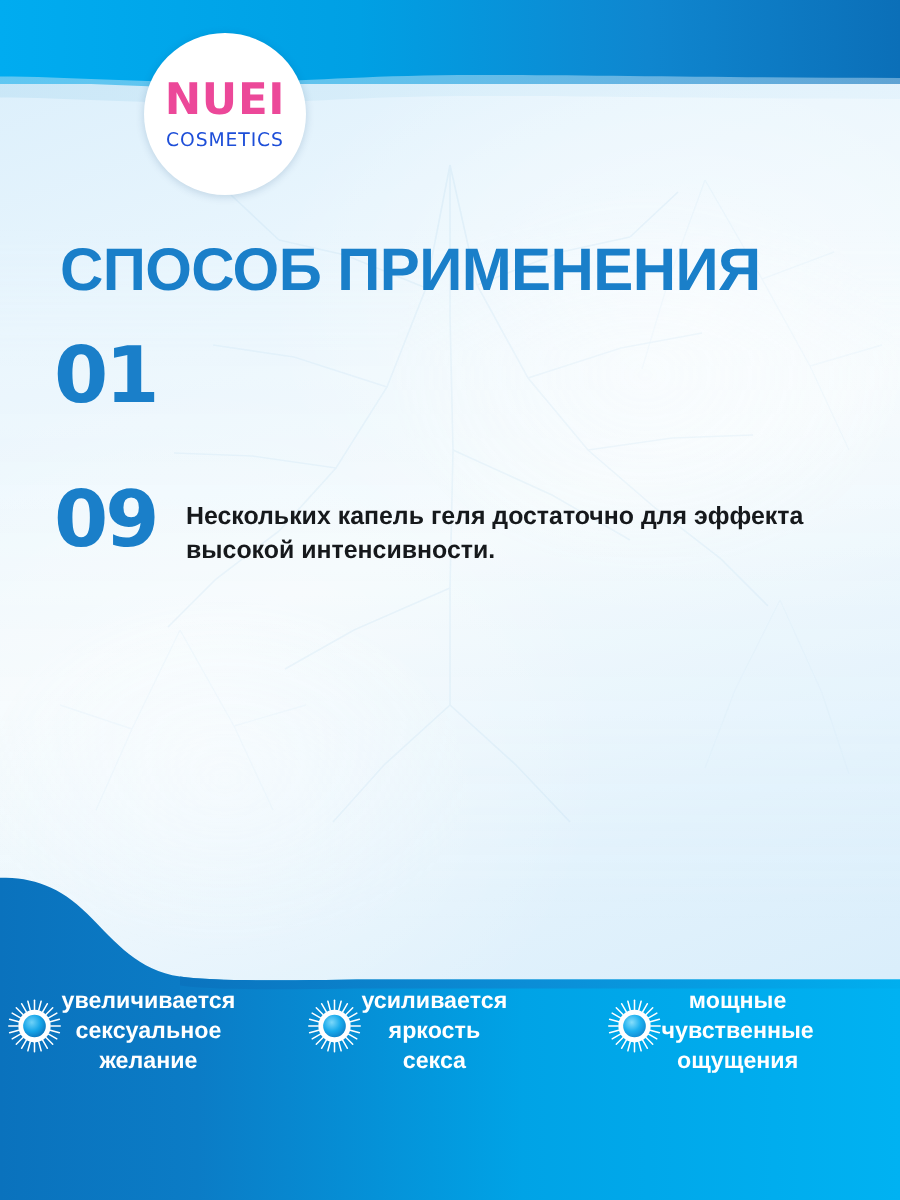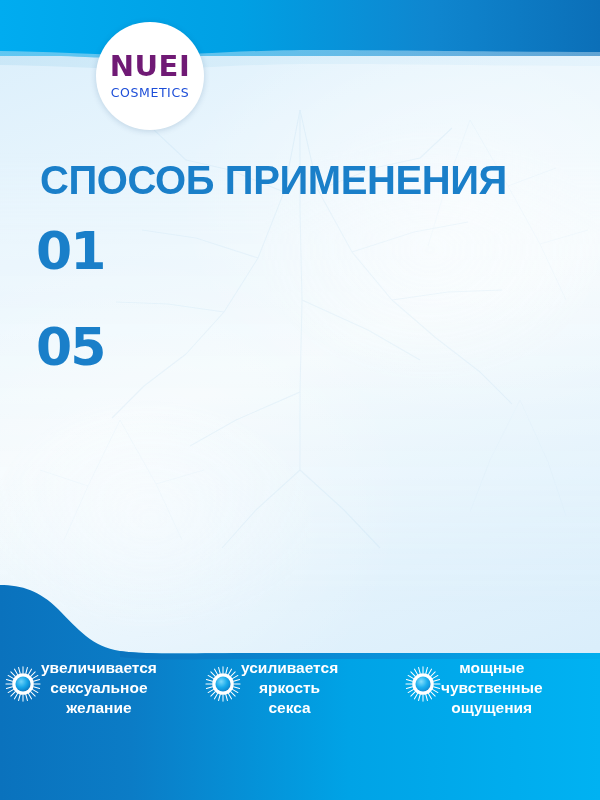--- a/index.html
+++ b/index.html
@@ -56,21 +56,21 @@
     display: flex;
     flex-direction: column;
     align-items: center;
     justify-content: center;
   }
   .logo-main {
     font-family: "DejaVu Sans", sans-serif;
     font-weight: 700;
     font-size: 29px;
     letter-spacing: 0.5px;
-    color: #701a75;
+    color: #ec4899;
     line-height: 1;
   }
   .logo-sub {
     font-family: "DejaVu Sans", sans-serif;
     font-weight: 400;
     font-size: 12.5px;
     letter-spacing: 0.6px;
     color: #1d4ed8;
     line-height: 1;
     margin-top: 6px;
@@ -246,21 +246,22 @@
     <div class="logo-sub">COSMETICS</div>
   </div>
 
   <div class="title">СПОСОБ ПРИМЕНЕНИЯ</div>
 
   <div class="steps">
     <div class="step step-1">
       <div class="step-num">01</div>
     </div>
     <div class="step step-2">
-      <div class="step-num">05</div>
+      <div class="step-num">09</div>
+      <div class="step-text">Нескольких капель геля достаточно для эффекта высокой интенсивности.</div>
     </div>
   </div>
 
   <svg class="footer-band" width="600" height="215" viewBox="0 0 600 215" preserveAspectRatio="none">
     <defs>
       <linearGradient id="footerGrad" x1="0" y1="0" x2="1" y2="0">
         <stop offset="0%" stop-color="#0a72bd"></stop>
         <stop offset="22%" stop-color="#0b7cc6"></stop>
         <stop offset="58%" stop-color="#00a3e6"></stop>
         <stop offset="100%" stop-color="#00b2f2"></stop>

